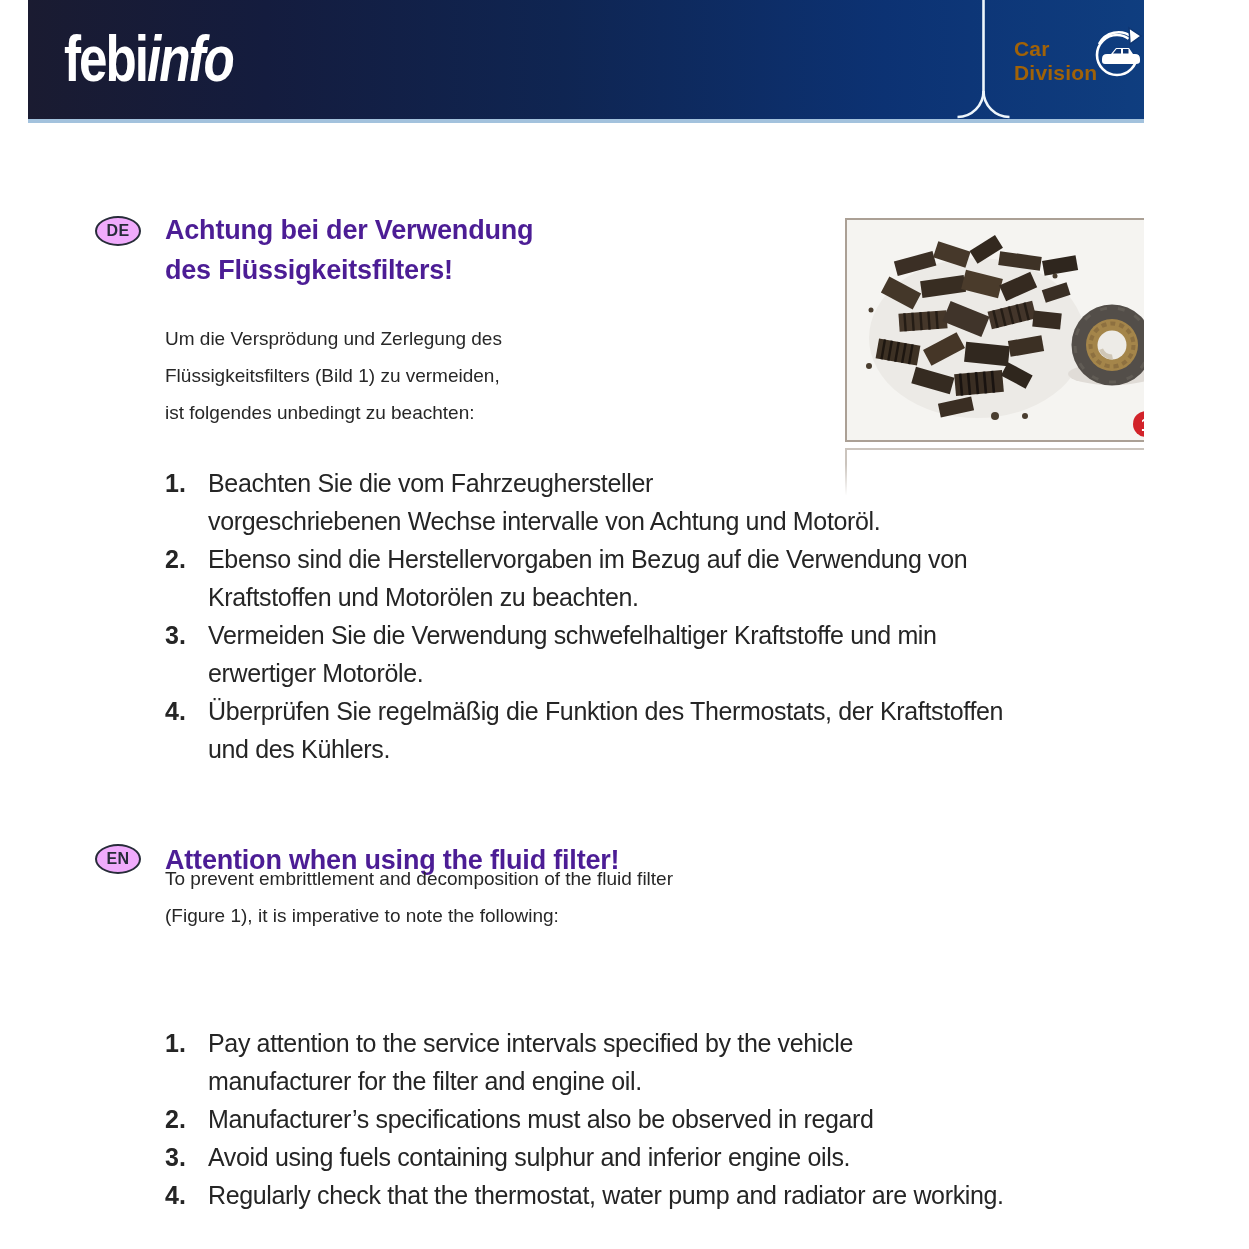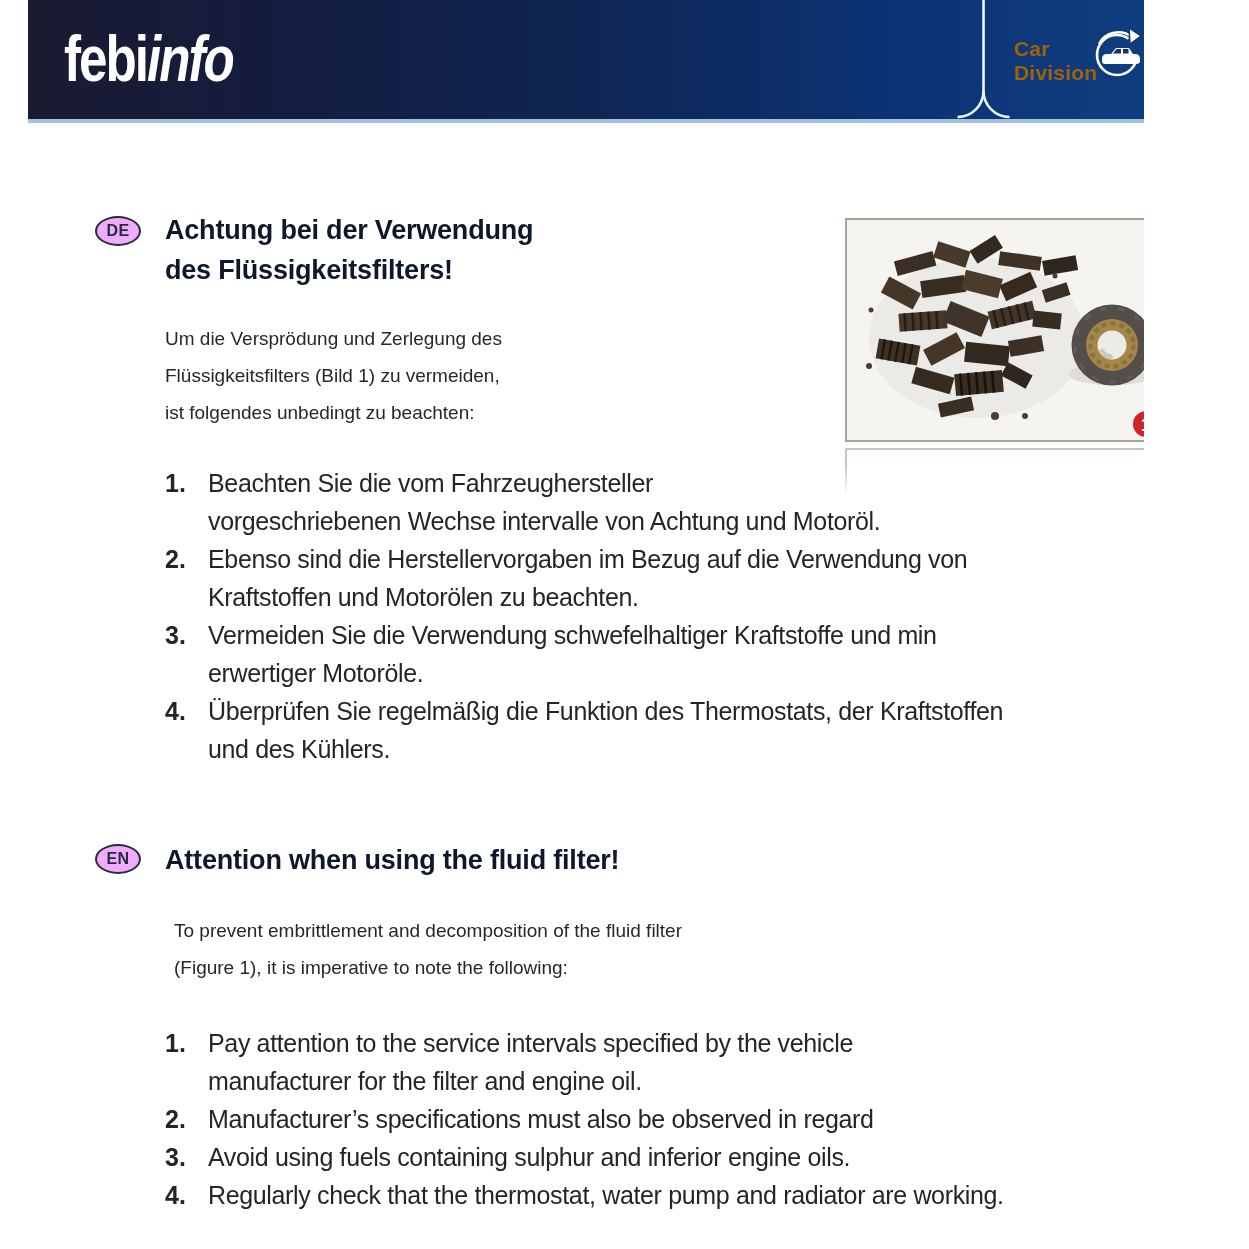--- a/index.html
+++ b/index.html
@@ -19,24 +19,24 @@
   .caricon{position:absolute;left:1094px;top:25px;}
 
   
   .lang-badge{position:absolute;left:95px;width:46px;height:30px;border:2.5px solid #272c39;
         border-radius:50%;display:flex;align-items:center;justify-content:center;
         font-size:16px;font-weight:600;color:#272c39;letter-spacing:.5px;box-sizing:border-box;background:#f0abfc;}
   #badge-de{top:216px;}  #badge-en{top:844px;}
 
   
   .heading{position:absolute;left:165px;font-size:27px;line-height:40px;font-weight:bold;
-        color:#0f172a;letter-spacing:-.2px;}
+        color:#4c1d95;letter-spacing:-.2px;}
   #head-de{top:210px;}  #head-en{top:840px;}
   .intro{position:absolute;left:165px;font-size:19px;line-height:37px;color:#272727;}
-  #intro-de{top:320px;} #intro-en{top:912px;margin-left:9px;}
+  #intro-de{top:320px;} #intro-en{top:860px;}
   .list{position:absolute;left:165px;font-size:25px;line-height:38px;color:#252525;
         letter-spacing:-.35px;width:1020px;}
   #list-de{top:464px;}  #list-en{top:1024px;}
   .li{display:flex;}
   .li .num{width:43px;font-weight:bold;letter-spacing:0;flex:none;}
   .li .txt{flex:1;}
 
   
   .photo{position:absolute;left:845px;top:218px;width:320px;height:224px;
         border:2px solid #aba095;background:#f5f4f1;box-sizing:border-box;}

